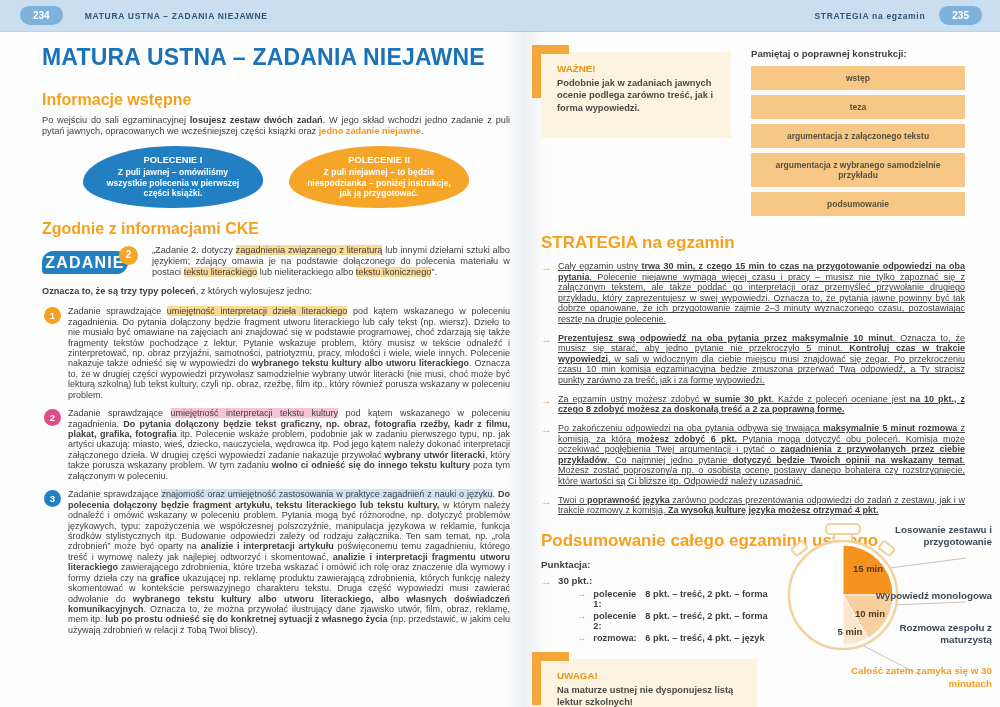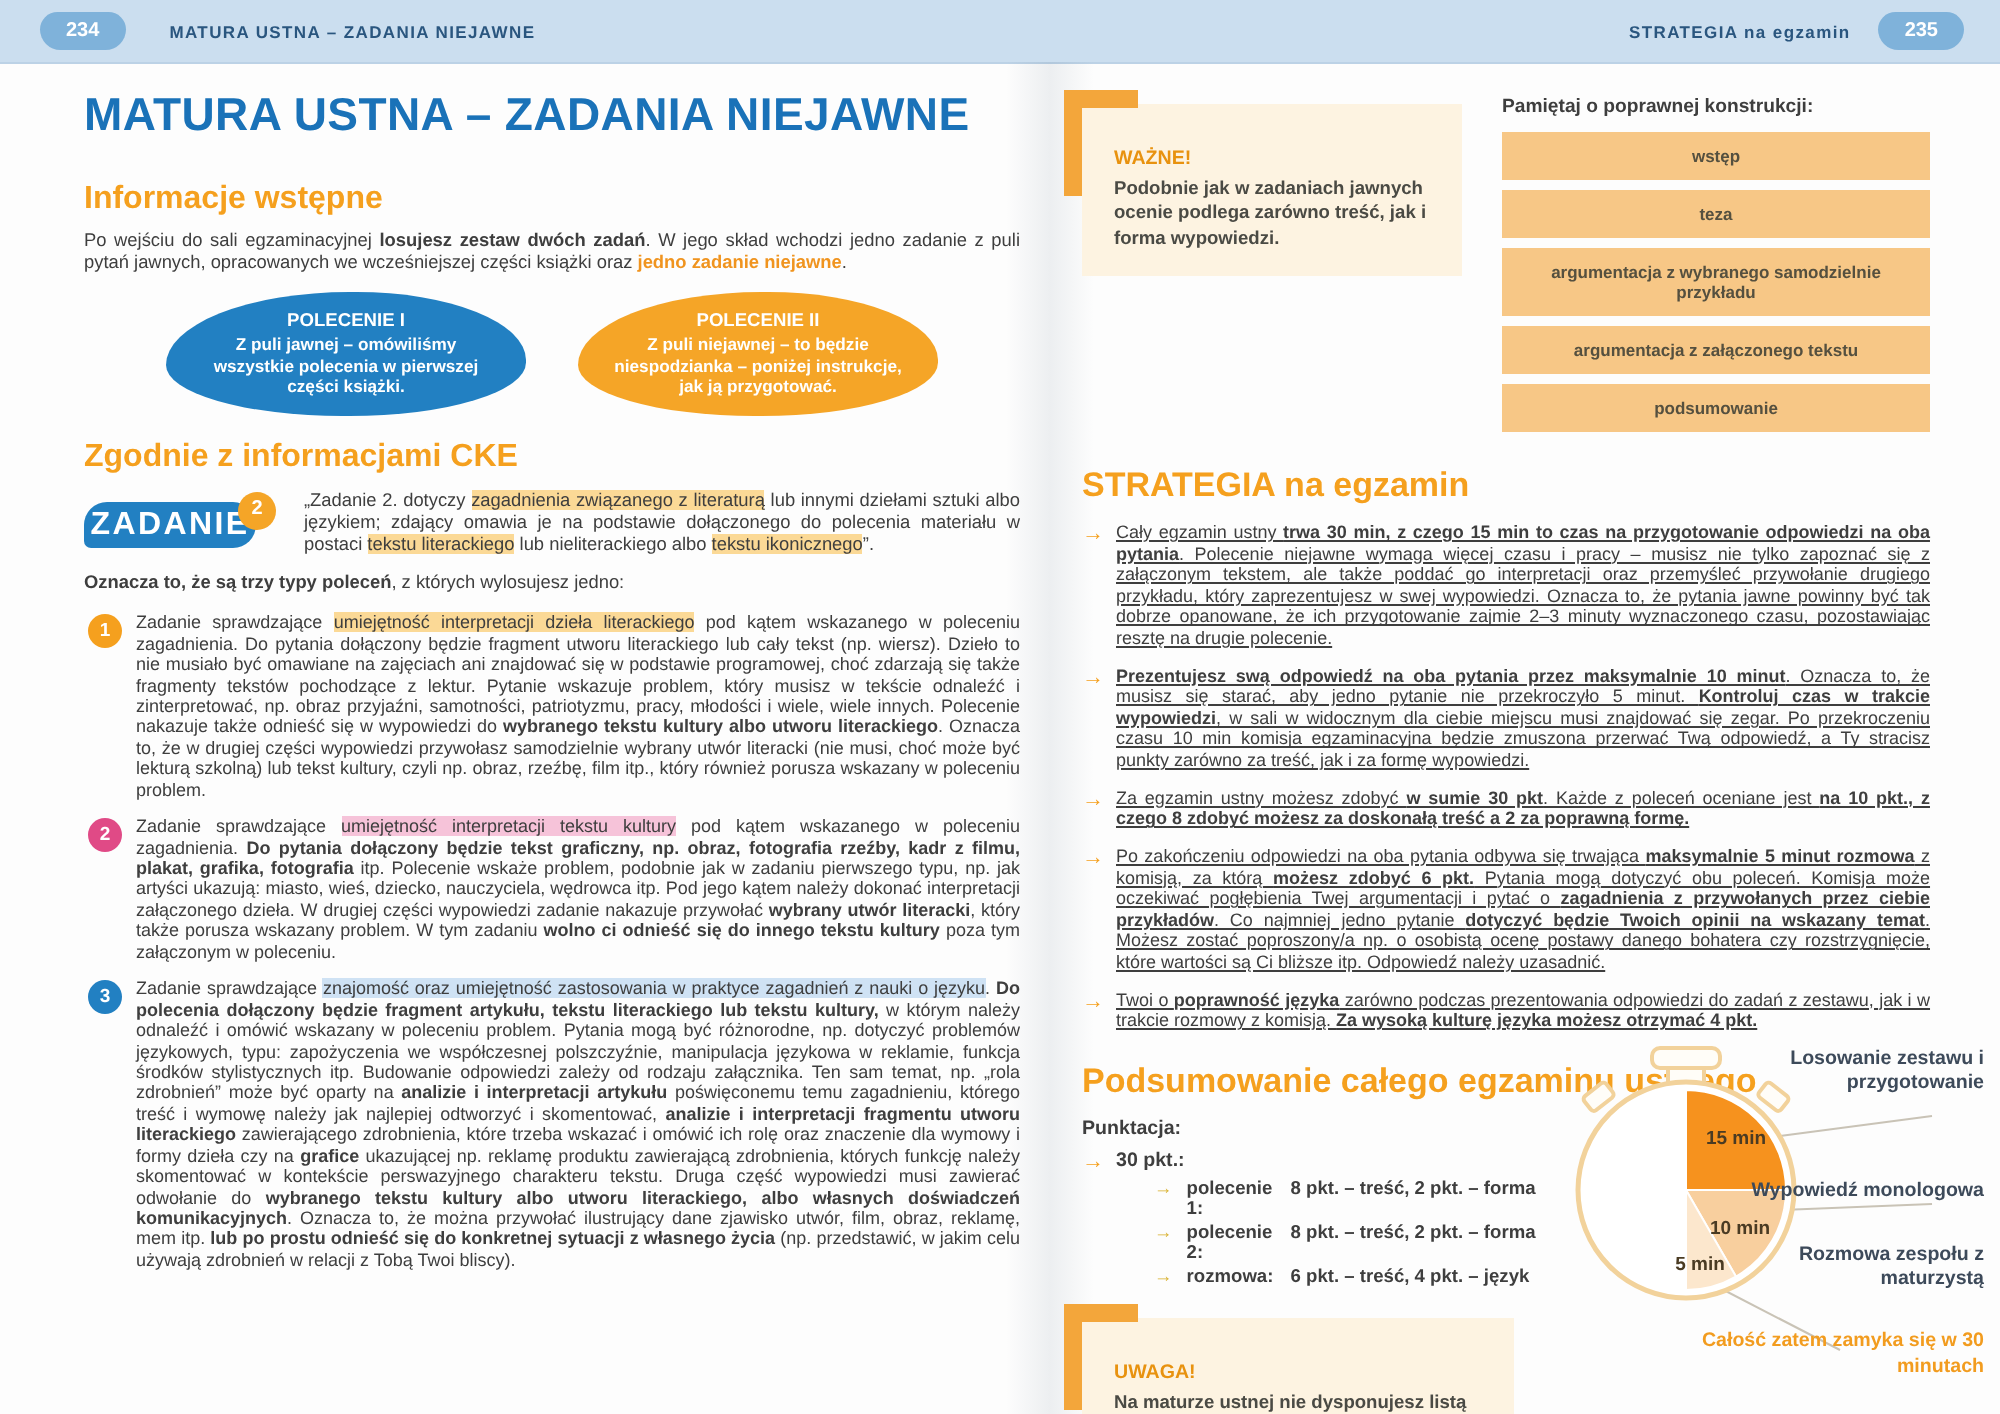--- a/index.html
+++ b/index.html
@@ -46,21 +46,21 @@
   .task-num{position:absolute;right:4px;top:0;width:19px;height:19px;background:#f5a527;color:#fff;
             border-radius:50%;font-weight:bold;font-size:10px;display:flex;align-items:center;justify-content:center;}
   .list-intro{clear:both;font-size:9.2px;line-height:1.2;margin-top:8px;}
   .item{display:flex;margin-top:8px;}
   .item-num{flex:0 0 17px;width:17px;height:17px;border-radius:50%;color:#fff;font-weight:bold;
             font-size:9.5px;display:flex;align-items:center;justify-content:center;margin:1px 7px 0 2px;}
   .item-text{flex:1;font-size:9px;line-height:1.16;text-align:justify;}
   
   .rpage{position:absolute;left:541px;top:42px;width:424px;}
   .top-row{display:flex;gap:20px;}
-  .corner-box{position:relative;background:#fdf3e1;padding:22px 12px 12px 16px;box-sizing:border-box;}
+  .corner-box{position:relative;background:#fdf3e1;padding:11px 12px 12px 16px;box-sizing:border-box;}
   .corner-box::before{content:'';position:absolute;left:-9px;top:-7px;width:28px;height:44px;
                       border-left:9px solid #f3a63b;border-top:9px solid #f3a63b;}
   .imp-box{width:190px;height:86px;margin-top:10px;}
   .box-title{color:#e8920f;font-weight:bold;font-size:9.8px;margin-bottom:3px;}
   .box-text{font-size:9.3px;line-height:1.32;font-weight:bold;color:#4a4a44;}
   .construction{flex:1;margin-top:4px;}
   .constr-label{font-size:9.6px;font-weight:bold;margin:2px 0 7px;}
   .bar{background:#f7c786;color:#55503f;font-size:8.5px;font-weight:bold;text-align:center;
        padding:7px 19px;margin-bottom:5px;}
   .strategy-h{margin-top:12px;font-size:17px;}
@@ -146,22 +146,22 @@
   <div class="rpage">
     <div class="top-row">
       <div class="corner-box imp-box">
         <div class="box-title">WAŻNE!</div>
         <div class="box-text">Podobnie jak w zadaniach jawnych ocenie podlega zarówno treść, jak i forma wypowiedzi.</div>
       </div>
       <div class="construction">
         <div class="constr-label">Pamiętaj o poprawnej konstrukcji:</div>
         <div class="bar">wstęp</div>
         <div class="bar">teza</div>
+        <div class="bar">argumentacja z załączonego tekstu</div>
         <div class="bar">argumentacja z wybranego samodzielnie przykładu</div>
-        <div class="bar">argumentacja z załączonego tekstu</div>
         <div class="bar">podsumowanie</div>
       </div>
     </div>
 
     <h2 class="sec-h strategy-h">STRATEGIA na egzamin</h2>
 
     <div class="bullet">
       <span class="arrow">→</span>
       <div class="bullet-text"><span>Cały egzamin ustny </span><span class="seg-b">trwa 30 min, z czego 15 min to czas na przygotowanie odpowiedzi na oba pytania</span><span>. Polecenie niejawne wymaga więcej czasu i pracy – musisz nie tylko zapoznać się z załączonym tekstem, ale także poddać go interpretacji oraz przemyśleć przywołanie drugiego przykładu, który zaprezentujesz w swej wypowiedzi. Oznacza to, że pytania jawne powinny być tak dobrze opanowane, że ich przygotowanie zajmie 2–3 minuty wyznaczonego czasu, pozostawiając resztę na drugie polecenie.</span></div>
     </div>

